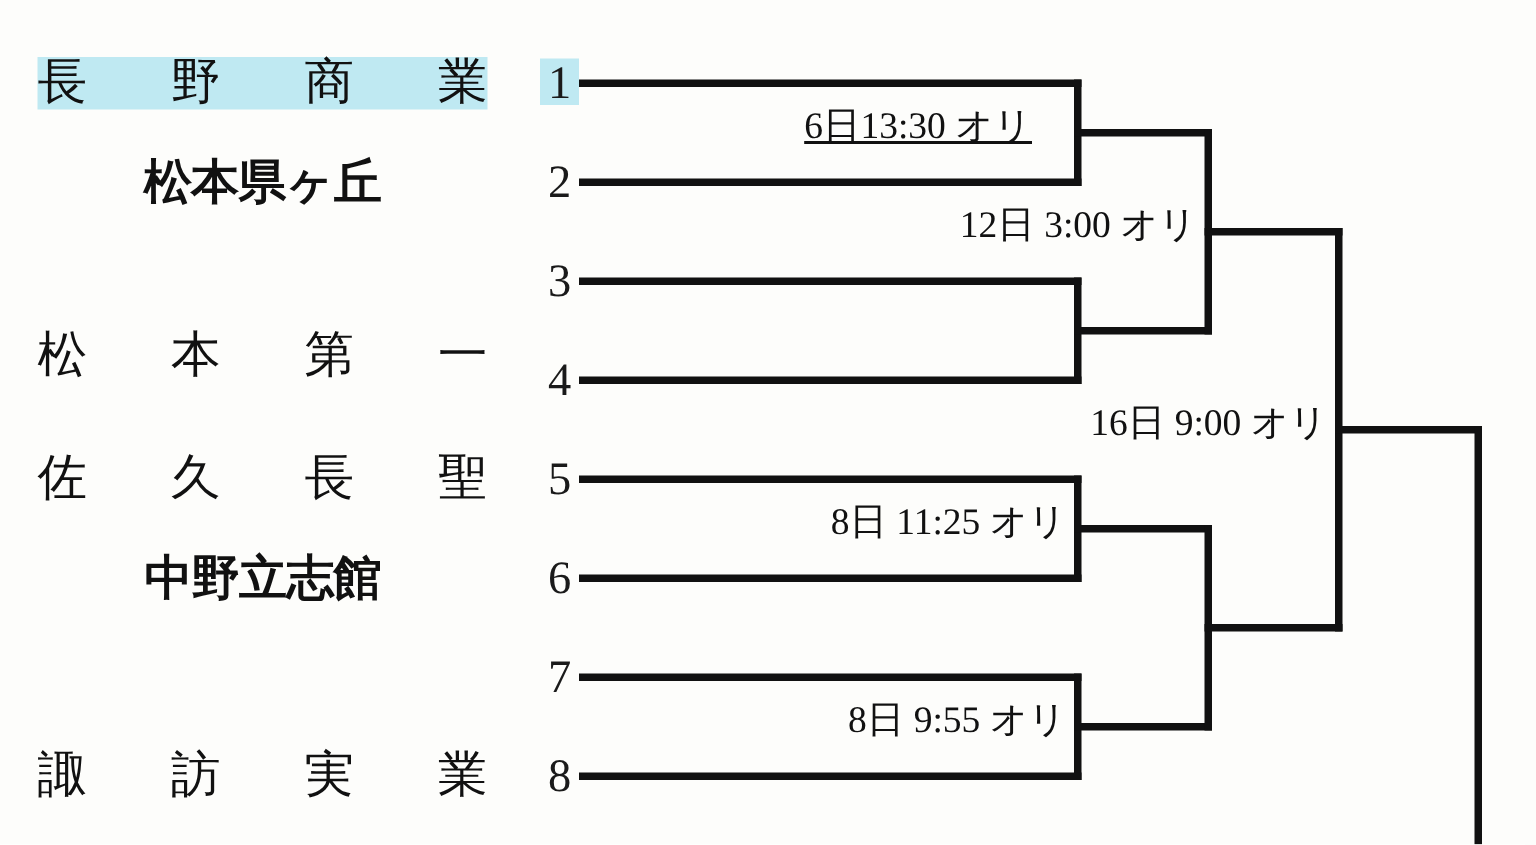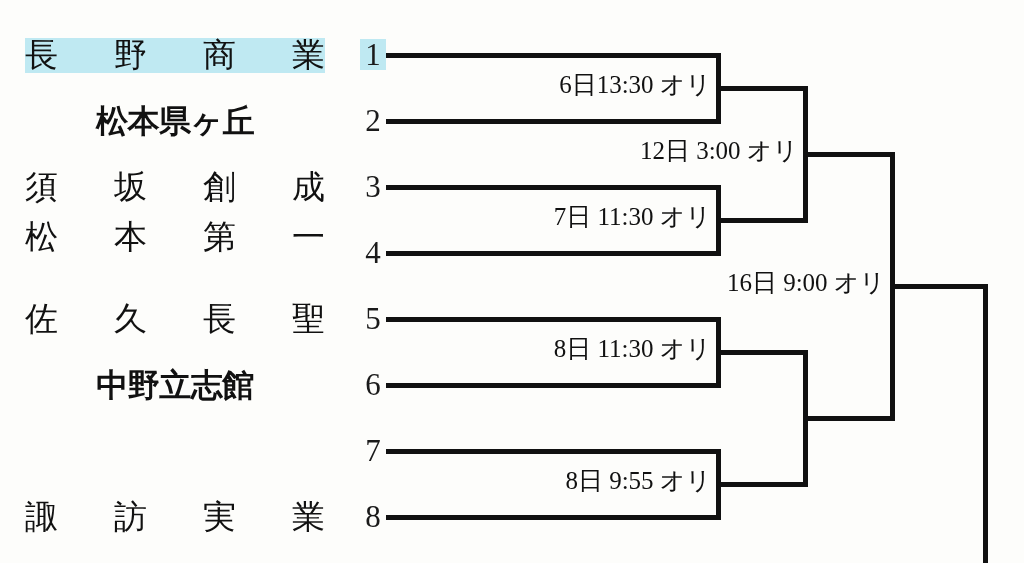--- a/index.html
+++ b/index.html
@@ -92,23 +92,20 @@
 <body>
 
 <div id="root">
 
   <div class="team-row" style="top:32px;">
     <span class="team-name spread4 hl">長野商業</span>
   </div>
   <div class="team-row" style="top:98px;">
     <span class="team-name narrow">松本県ヶ丘</span>
   </div>
-  <div class="team-row" style="top:164px;">
-    <span class="team-name spread4">須坂創成</span>
-  </div>
   <div class="team-row" style="top:214px;">
     <span class="team-name spread4">松本第一</span>
   </div>
   <div class="team-row" style="top:296px;">
     <span class="team-name spread4">佐久長聖</span>
   </div>
   <div class="team-row" style="top:362px;text-align:right;">
     <span class="team-name narrow">中野立志館</span>
   </div>
   <div class="team-row" style="top:494px;">
@@ -147,20 +144,19 @@
   <div class="vline" style="left:803px; top:350px; height:137px;"></div>
 
   <div class="hline" style="left:803px; top:152px; width:92px;"></div>
   <div class="hline" style="left:803px; top:416px; width:92px;"></div>
 
   <div class="vline" style="left:890px; top:152px; height:269px;"></div>
 
   <div class="hline" style="left:890px; top:284px; width:98px;"></div>
   <div class="vline" style="left:983px; top:284px; height:279px;"></div>
 
-  <div class="match-label" style="left:431px; top:72px;  width:280px;">6日13:30 オリ</div>
-  <div class="match-label" style="left:431px; top:204px; width:280px;">7日 11:30 オリ</div>
-  <div class="match-label" style="left:431px; top:336px; width:280px;">8日 11:30 オリ</div>
+  <div class="match-label" style="left:408px; top:72px;  width:280px;text-decoration:underline;">6日13:30 オリ</div>
+  <div class="match-label" style="left:431px; top:336px; width:280px;">8日 11:25 オリ</div>
   <div class="match-label" style="left:431px; top:468px; width:280px;">8日 9:55 オリ</div>
   <div class="match-label" style="left:518px; top:138px; width:280px;">12日 3:00 オリ</div>
   <div class="match-label" style="left:605px; top:270px; width:280px;">16日 9:00 オリ</div>
 
 </div>
 
 </body></html>

